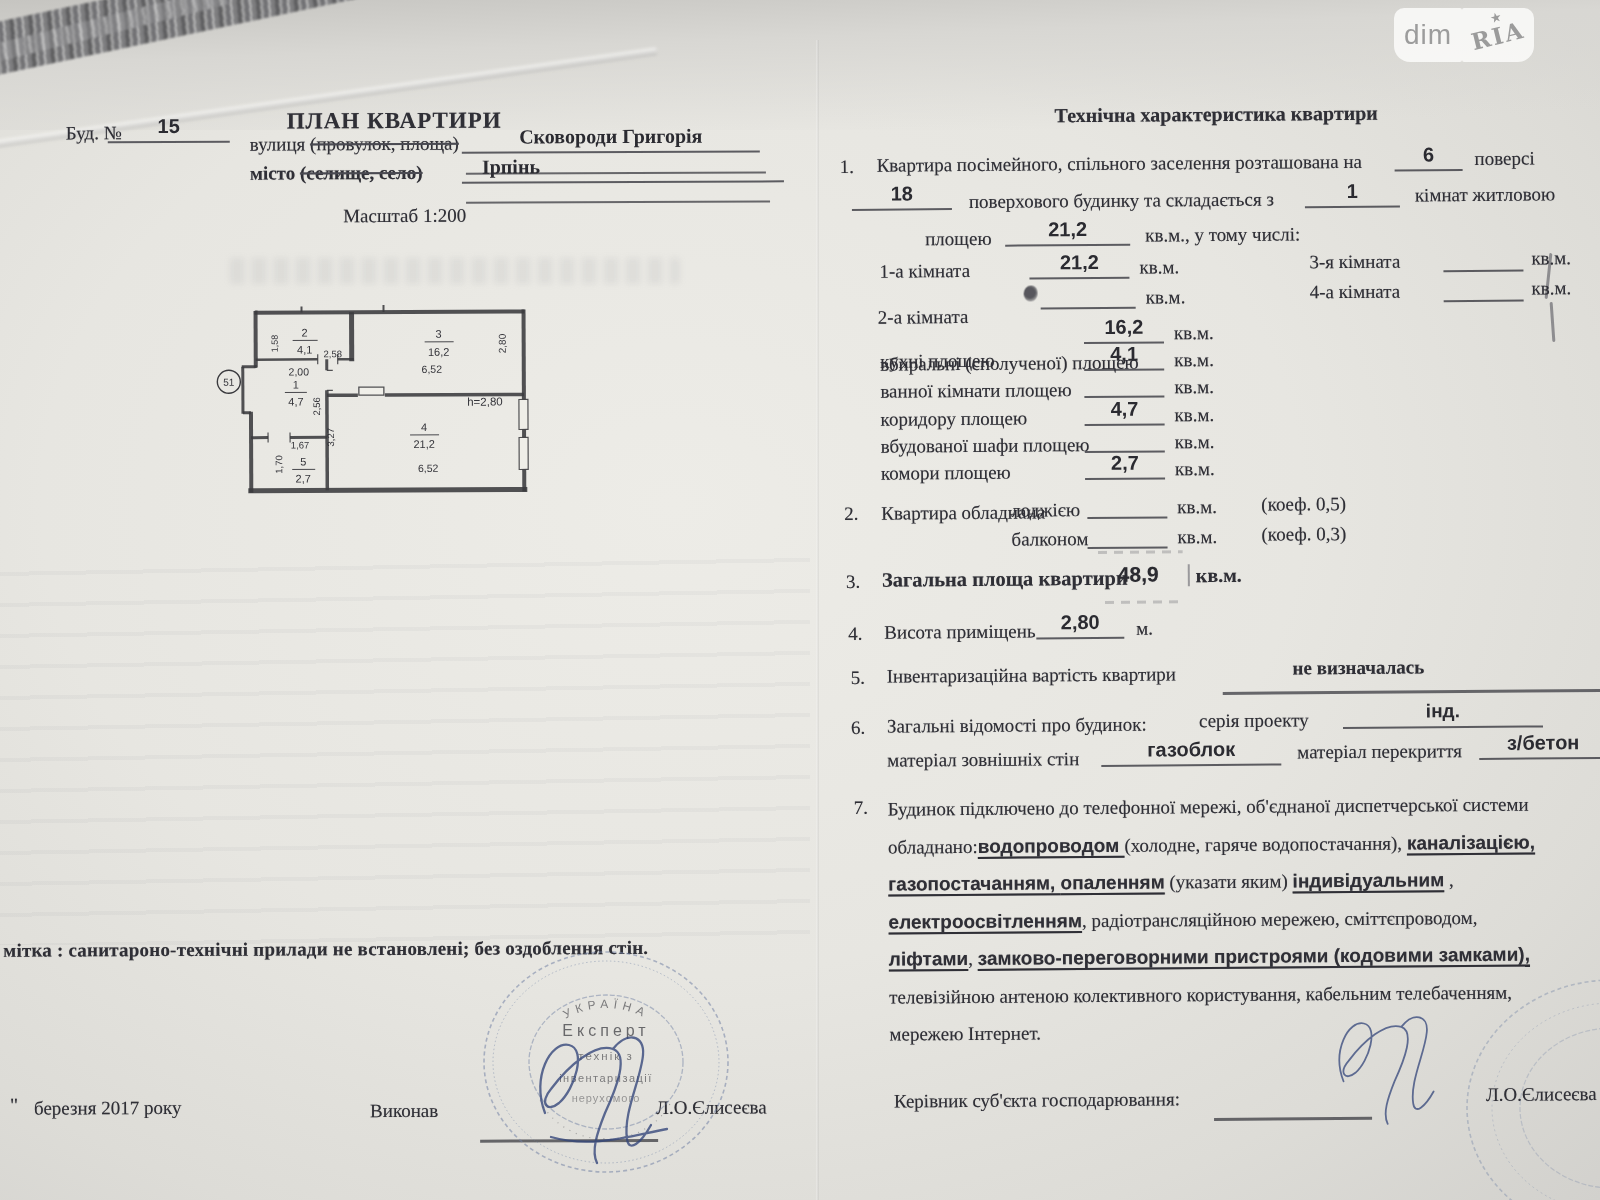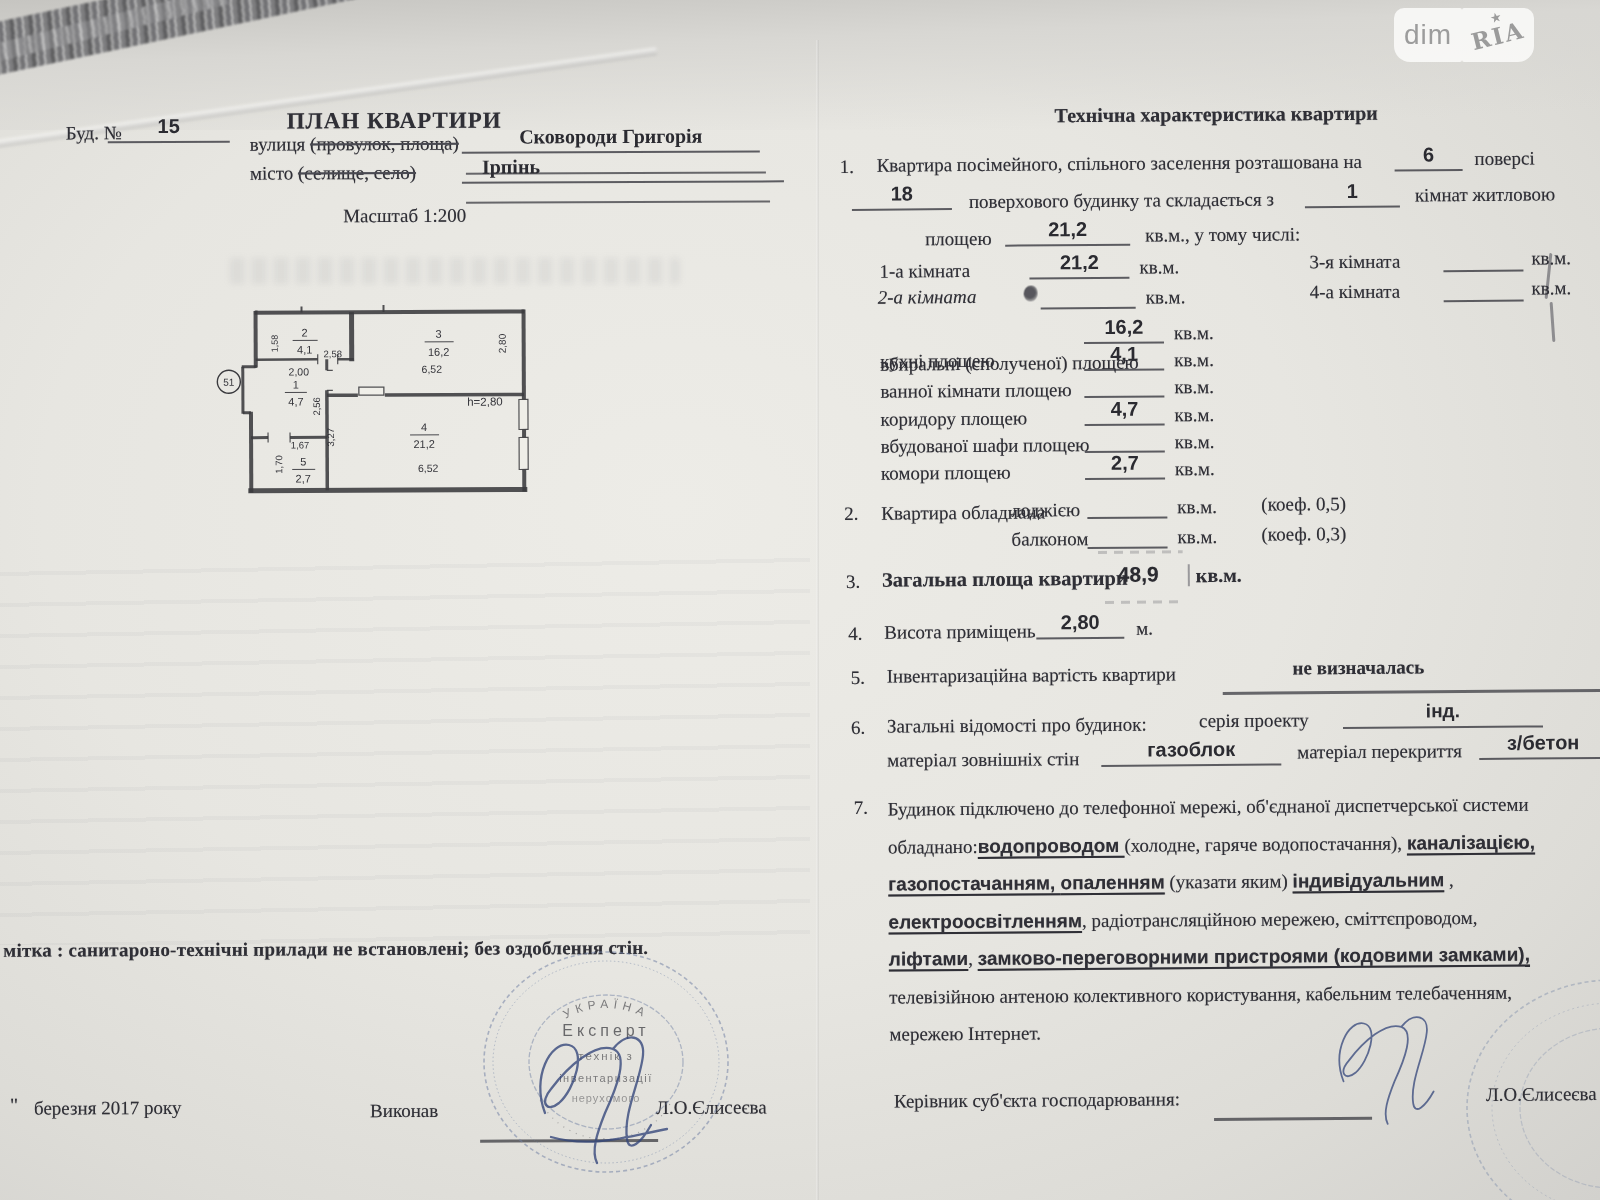--- a/index.html
+++ b/index.html
@@ -74,21 +74,21 @@
   <div class="col-left">
     <div class="t b" style="left:289px;top:92px;font-size:23px;letter-spacing:1px;margin-top:16px;">ПЛАН КВАРТИРИ</div>
 
     <div class="t" style="left:68px;top:121px;text-align:right;">Буд. №</div>
     <div class="blank" style="left:110px;top:114px;width:122px;"><span class="val">15</span></div>
 
     <div class="t" style="left:252px;top:133px;"><span>вулиця </span><span class="struck">(провулок, площа)</span></div>
     <div class="blank" style="left:464px;top:126px;width:298px;font-family:'Liberation Serif',serif;font-size:20px;"><span class="b">Сковороди Григорія</span></div>
     <div class="rule" style="left:468px;top:173px;width:300px;"></div>
 
-    <div class="t" style="left:252px;top:162px;"><span>місто </span><span class="struck">(селище, село)</span></div>
+    <div class="t" style="left:252px;top:162px;font-weight:bold;"><span>місто </span><span class="struck">(селище, село)</span></div>
     <div class="blank" style="left:464px;top:156px;width:302px;font-family:'Liberation Serif',serif;font-size:20px;text-align:left;padding-left:20px;"><span class="b">Ірпінь</span></div>
     <div class="rule" style="left:468px;top:202px;width:304px;"></div>
 
     <div class="t" style="left:345px;top:205px;">Масштаб 1:200</div>
 
     <svg style="position:absolute;left:203px;top:296px;" width="335" height="212" viewBox="0 0 335 212">
       <g stroke="#3a3a3e" stroke-opacity=".88" fill="none">
         <path d="M53,16 H323" stroke-width="4"></path>
         <path d="M322,14 V196" stroke-width="4"></path>
         <path d="M46,194 H325" stroke-width="5"></path>
@@ -178,21 +178,21 @@
     <div class="blank" style="left:1008px;top:217px;width:125px;"><span>21,2</span></div>
     <div class="t" style="left:1148px;top:224px;">кв.м., у тому числі:</div>
 
     <div class="t" style="left:882px;top:258px;">1-а кімната</div>
     <div class="blank" style="left:1032px;top:250px;width:100px;"><span>21,2</span></div>
     <div class="t" style="left:1142px;top:256px;">кв.м.</div>
     <div class="t" style="left:1312px;top:252px;">3-я кімната</div>
     <div class="blank" style="left:1446px;top:246px;width:80px;"><span></span></div>
     <div class="t" style="left:1534px;top:250px;">кв.м.</div>
 
-    <div class="t" style="left:880px;top:284px;font-style:italic;">2-а кімната</div>
+    <div class="t" style="left:880px;top:304px;">2-а кімната</div>
     <div class="blot"></div>
     <div class="blank" style="left:1043px;top:280px;width:95px;"><span></span></div>
     <div class="t" style="left:1148px;top:286px;">кв.м.</div>
     <div class="t" style="left:1312px;top:282px;">4-а кімната</div>
     <div class="blank" style="left:1446px;top:276px;width:80px;"><span></span></div>
     <div class="t" style="left:1534px;top:280px;">кв.м.</div>
 
     <div class="t" style="left:882px;top:324px;margin-top:24px;">кухні площею</div>
     <div class="blank" style="left:1086px;top:315px;width:80px;"><span>16,2</span></div>
     <div class="t" style="left:1176px;top:322px;">кв.м.</div>

